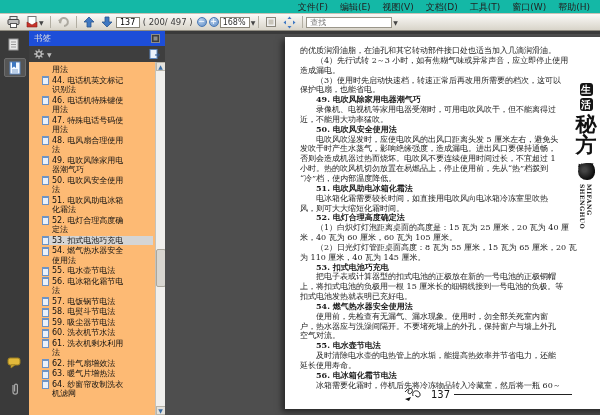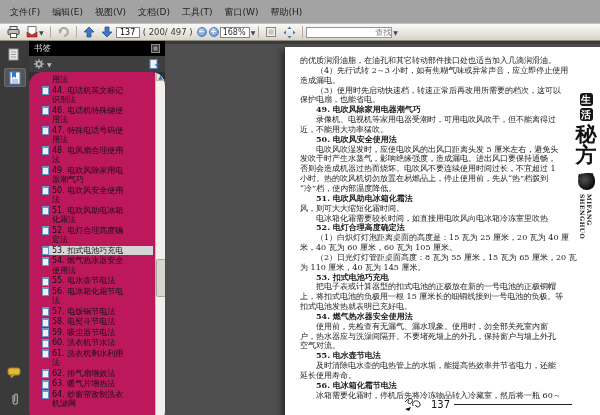--- a/index.html
+++ b/index.html
@@ -1,56 +1,56 @@
 <!DOCTYPE html>
 <html><head>
 <meta charset="utf-8">
 <style>
   * { box-sizing: border-box; margin: 0; padding: 0; }
   html,body { width:600px; height:415px; overflow:hidden; background:#4E4E4E;
               font-family:"DejaVu Sans", sans-serif; }
 
   
-  .menubar { height:24px; background:#a3a3a3; border-bottom:1px solid #C6C2B6;
-             display:flex; align-items:center; padding:0 4px; font-size:9px; color:#222; }
+  .menubar { height:14px; background:#14b8a6; border-bottom:1px solid #C6C2B6;
+             display:flex; align-items:center; padding:0 4px; font-size:9px; color:#222;justify-content:flex-end; }
   .menu-item { padding:0 6px; line-height:12px; cursor:default; }
 
   
   .toolbar { height:17px; background:linear-gradient(#FBFAF8,#D8D4C9);
              border-bottom:1px solid #8F8B80; display:flex; align-items:center;
              padding:0 4px; font-size:8.5px; color:#333; }
   .tb-btn { height:14px; display:flex; align-items:center; padding:0 3px; border-radius:2px; }
   .sep { width:1px; height:12px; background:#B2AEA2; margin:0 3px; }
   .caret { font-size:6px; color:#444; margin-left:1px; }
   .page-input { width:24px; height:11px; border:1px solid #898578; background:#fff;
                 font-size:8px; text-align:center; font-family:"DejaVu Sans",sans-serif; }
   .count { margin:12px 3px; color:#3A3A3A; white-space:nowrap; }
   .round { width:10px; height:10px; border-radius:50%; border:1px solid #4A79B4;
            background:radial-gradient(circle at 35% 30%, #BDD4EF, #5E8CC6);
            color:#fff; font-size:8px; line-height:8px; text-align:center; margin:0 1px; }
   .zoom-box { width:30px; height:11px; border:1px solid #898578; background:#fff;
               font-size:8px; padding-left:2px; line-height:9px; }
   .find-box { width:86px; height:11px; border:1px solid #9A968A; background:#fff;
-              font-size:8px; color:#999; padding-left:3px; line-height:10px;text-align:right; }
+              font-size:8px; color:#999; padding-left:3px; line-height:10px; }
 
   
   .main { display:flex; height:384px; }
 
   .navstrip { width:29px; background:#3A3A3A; position:relative; flex:none; }
   .nav-icon { width:22px; height:19px; margin:4px auto 2px auto; display:flex;
               align-items:center; justify-content:center; border-radius:2px; }
   .nav-icon.active { background:#555; border:1px solid #6C6C6C; }
   .nav-bottom { position:absolute; left:0; width:29px; display:flex; justify-content:center; }
 
   .sidebar { width:136px; flex:none; display:flex; flex-direction:column; background:#303030; }
-  .sb-header { height:15px; background:#000000; color:#DFDFDF; font-size:8.5px;
+  .sb-header { height:15px; background:#1d4ed8; color:#DFDFDF; font-size:8.5px;
                display:flex; align-items:center; justify-content:space-between; padding:0 5px; }
   .sb-tools { height:16px; background:#3E3E3E; display:flex; align-items:center;
               justify-content:space-between; padding:0 5px; }
-  .sb-body { flex:1; background:#be185d; display:flex; overflow:hidden;border-radius:14px; }
+  .sb-body { flex:1; background:#fdba74; display:flex; overflow:hidden; }
   .bm-list { flex:1; overflow:hidden; padding:2px 2px 0 13px; font-size:8px;
              line-height:9.5px; color:#111; }
   .bm-item { display:flex; gap:3px; margin:1px 0; align-items:flex-start; cursor:default; }
   .bm-item.selected { background:#D5D5D5; }
   .bm-item.wrap .bm-icon { visibility:hidden; }
   .bm-icon { flex:none; width:7px; height:9px; margin-top:0.5px; background:#EAF1FB;
              border:1px solid #6E93C4; border-top-width:2px; }
   .bm-label { width:74px; }
 
   .sb-scroll { width:10px; flex:none; background:#F1F0ED; border-left:1px solid #C5C2BA;
@@ -379,23 +379,23 @@
           <div class="line flush">发吹干时产生水蒸气，影响绝缘强度，造成漏电。进出风口要保持通畅，</div>
 
           <div class="line flush">否则会造成机器过热而烧坏。电吹风不要连续使用时间过长，不宜超过 1</div>
 
           <div class="line flush">小时。热的吹风机切勿放置在易燃品上，停止使用前，先从“热”档拨到</div>
 
           <div class="line flush">“冷”档，使内部温度降低。</div>
 
           <div class="line heading">51. 电吹风助电冰箱化霜法</div>
 
+          <div class="line indent">电冰箱化霜需要较长时间，如直接用电吹风向电冰箱冷冻室里吹热</div>
+
           <div class="line flush">风，则可大大缩短化霜时间。</div>
-
-          <div class="line indent">电冰箱化霜需要较长时间，如直接用电吹风向电冰箱冷冻室里吹热</div>
 
           <div class="line heading">52. 电灯合理高度确定法</div>
 
           <div class="line indent">（1）白炽灯灯泡距离桌面的高度是：15 瓦为 25 厘米，20 瓦为 40 厘</div>
 
           <div class="line flush">米，40 瓦为 60 厘米，60 瓦为 105 厘米。</div>
 
           <div class="line indent">（2）日光灯灯管距桌面高度：8 瓦为 55 厘米，15 瓦为 65 厘米，20 瓦</div>
 
           <div class="line flush">为 110 厘米，40 瓦为 145 厘米。</div>

